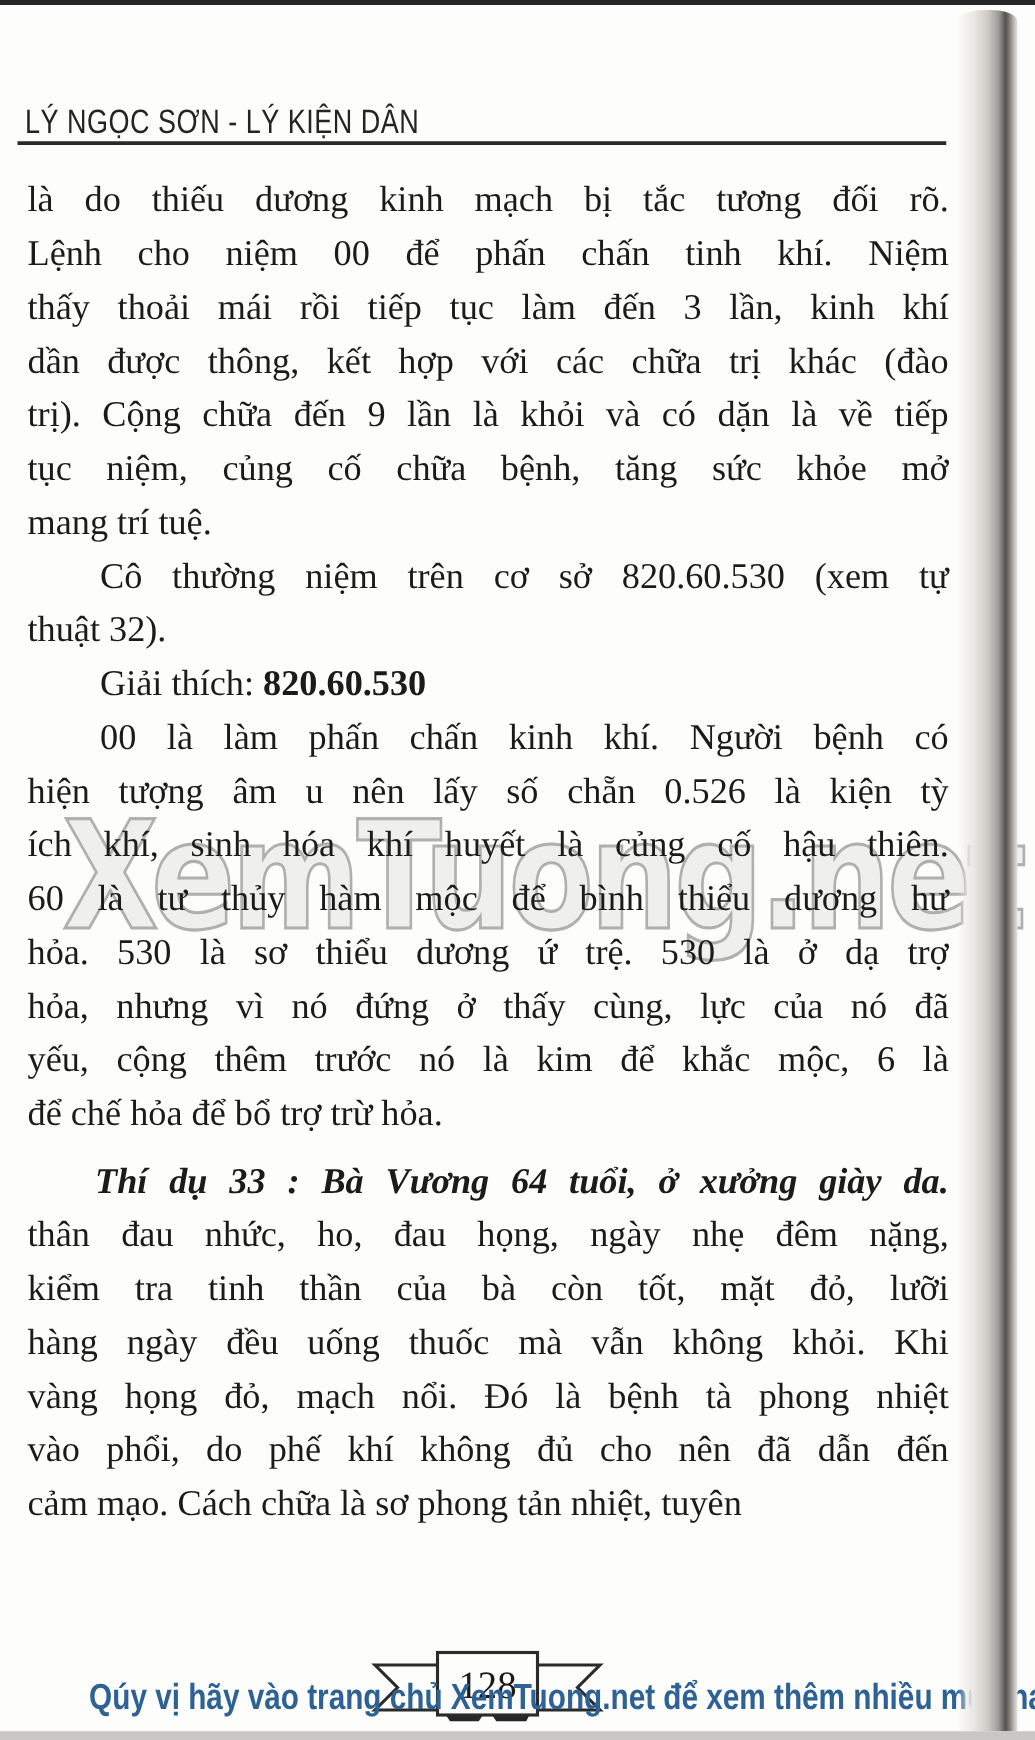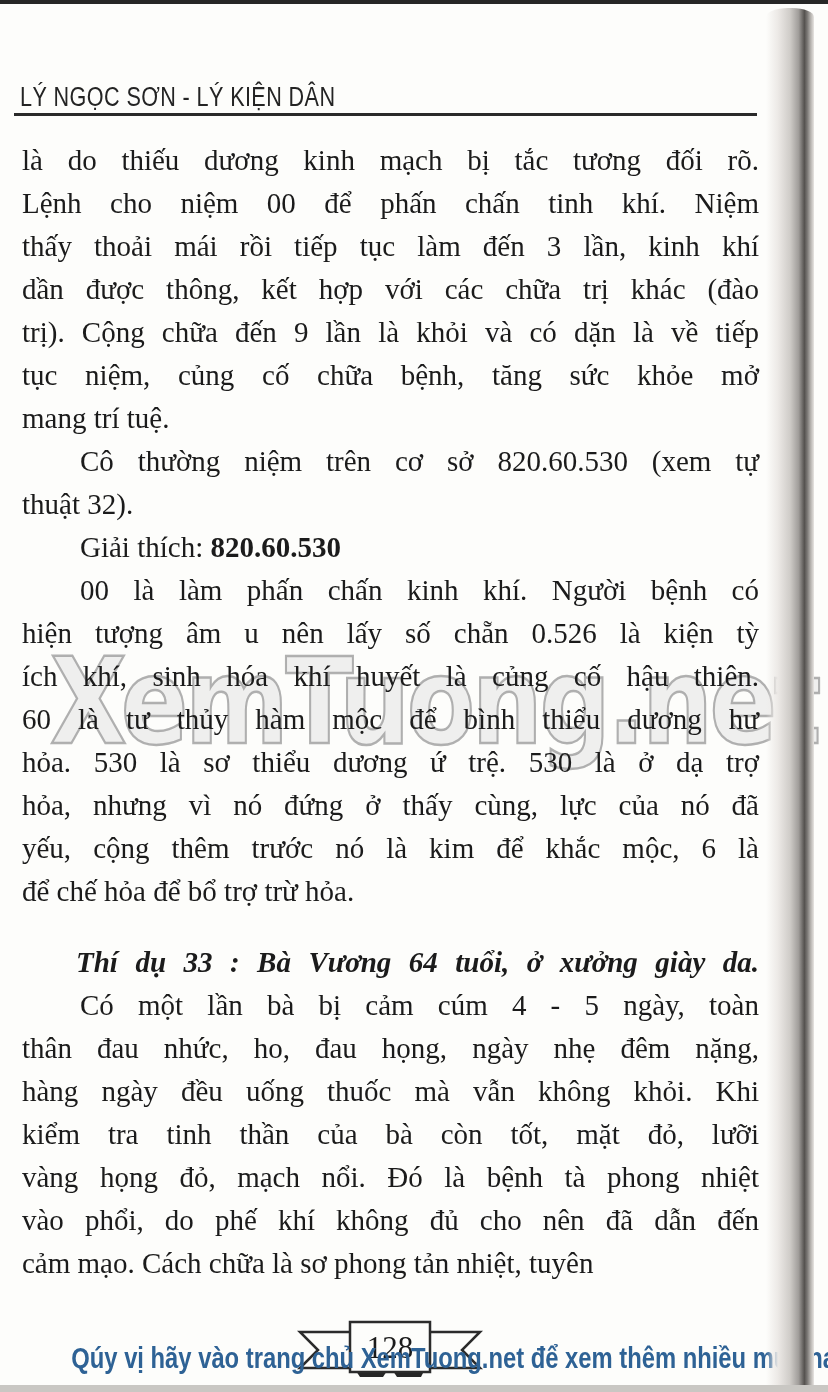--- a/index.html
+++ b/index.html
@@ -43,21 +43,21 @@
   main { position:absolute; left:22px; top:139px; width:737px; z-index:2; }
   .line {
     font-size:29px; line-height:43px; color:#1b1b1b;
     text-align:justify; text-align-last:justify;
   }
   .line.end    { text-align-last:left; }
   .line.indent { text-indent:58px; }
   .line b      { font-weight:bold; }
   .heading {
     font-weight:bold; font-style:italic;
-    margin-top:28px; text-indent:54px;
+    margin-top:11px; text-indent:54px;
   }
 
   
   .banner { position:absolute; left:292px; top:1320px; width:196px; height:62px; z-index:2; }
   .banner svg { display:block; }
 
   
   .footer {
     position:absolute; left:0; top:1342px; width:792px; z-index:2;
     text-align:center;
@@ -102,24 +102,23 @@
     <div class="line">hiện tượng âm u nên lấy số chẵn 0.526 là kiện tỳ</div>
     <div class="line">ích khí, sinh hóa khí huyết là củng cố hậu thiên.</div>
     <div class="line">60 là tư thủy hàm mộc để bình thiểu dương hư</div>
     <div class="line">hỏa. 530 là sơ thiểu dương ứ trệ. 530 là ở dạ trợ</div>
     <div class="line">hỏa, nhưng vì nó đứng ở thấy cùng, lực của nó đã</div>
     <div class="line">yếu, cộng thêm trước nó là kim để khắc mộc, 6 là</div>
     <div class="line end">để chế hỏa để bổ trợ trừ hỏa.</div>
   </div>
   <div class="line heading">Thí dụ 33 : Bà Vương 64 tuổi, ở xưởng giày da.</div>
   <div>
-    <div class="line indent">Có một lần bà bị cảm cúm 4 - 5 ngày, toàn</div>
     <div class="line">thân đau nhức, ho, đau họng, ngày nhẹ đêm nặng,</div>
+    <div class="line">kiểm tra tinh thần của bà còn tốt, mặt đỏ, lưỡi</div>
     <div class="line">hàng ngày đều uống thuốc mà vẫn không khỏi. Khi</div>
-    <div class="line">kiểm tra tinh thần của bà còn tốt, mặt đỏ, lưỡi</div>
     <div class="line">vàng họng đỏ, mạch nổi. Đó là bệnh tà phong nhiệt</div>
     <div class="line">vào phổi, do phế khí không đủ cho nên đã dẫn đến</div>
     <div class="line end">cảm mạo. Cách chữa là sơ phong tản nhiệt, tuyên</div>
   </div>
 </main>
 
 <div class="banner">
   <svg width="196" height="62" viewBox="0 0 196 62">
     <polygon points="8,12 62,12 62,48 8,48 26,30" fill="#fdfdfb" stroke="#2b2b2b" stroke-width="2.5"></polygon>
     <polygon points="188,12 134,12 134,48 188,48 170,30" fill="#fdfdfb" stroke="#2b2b2b" stroke-width="2.5"></polygon>

